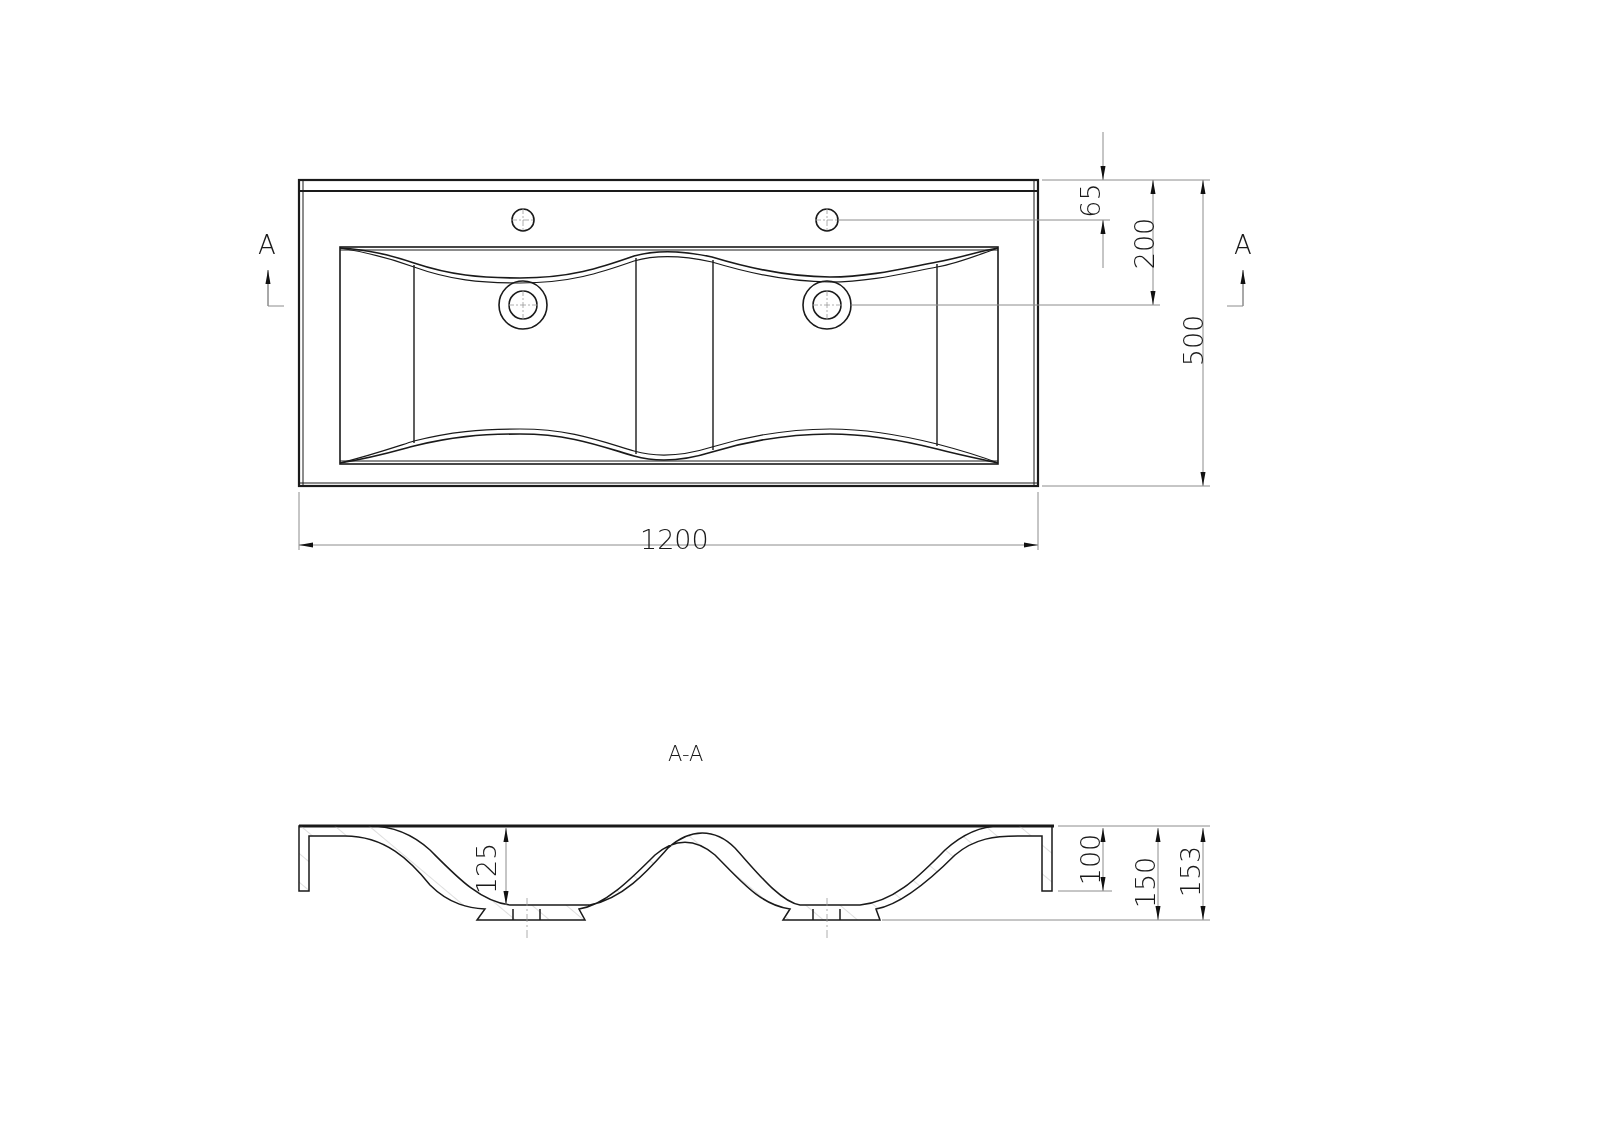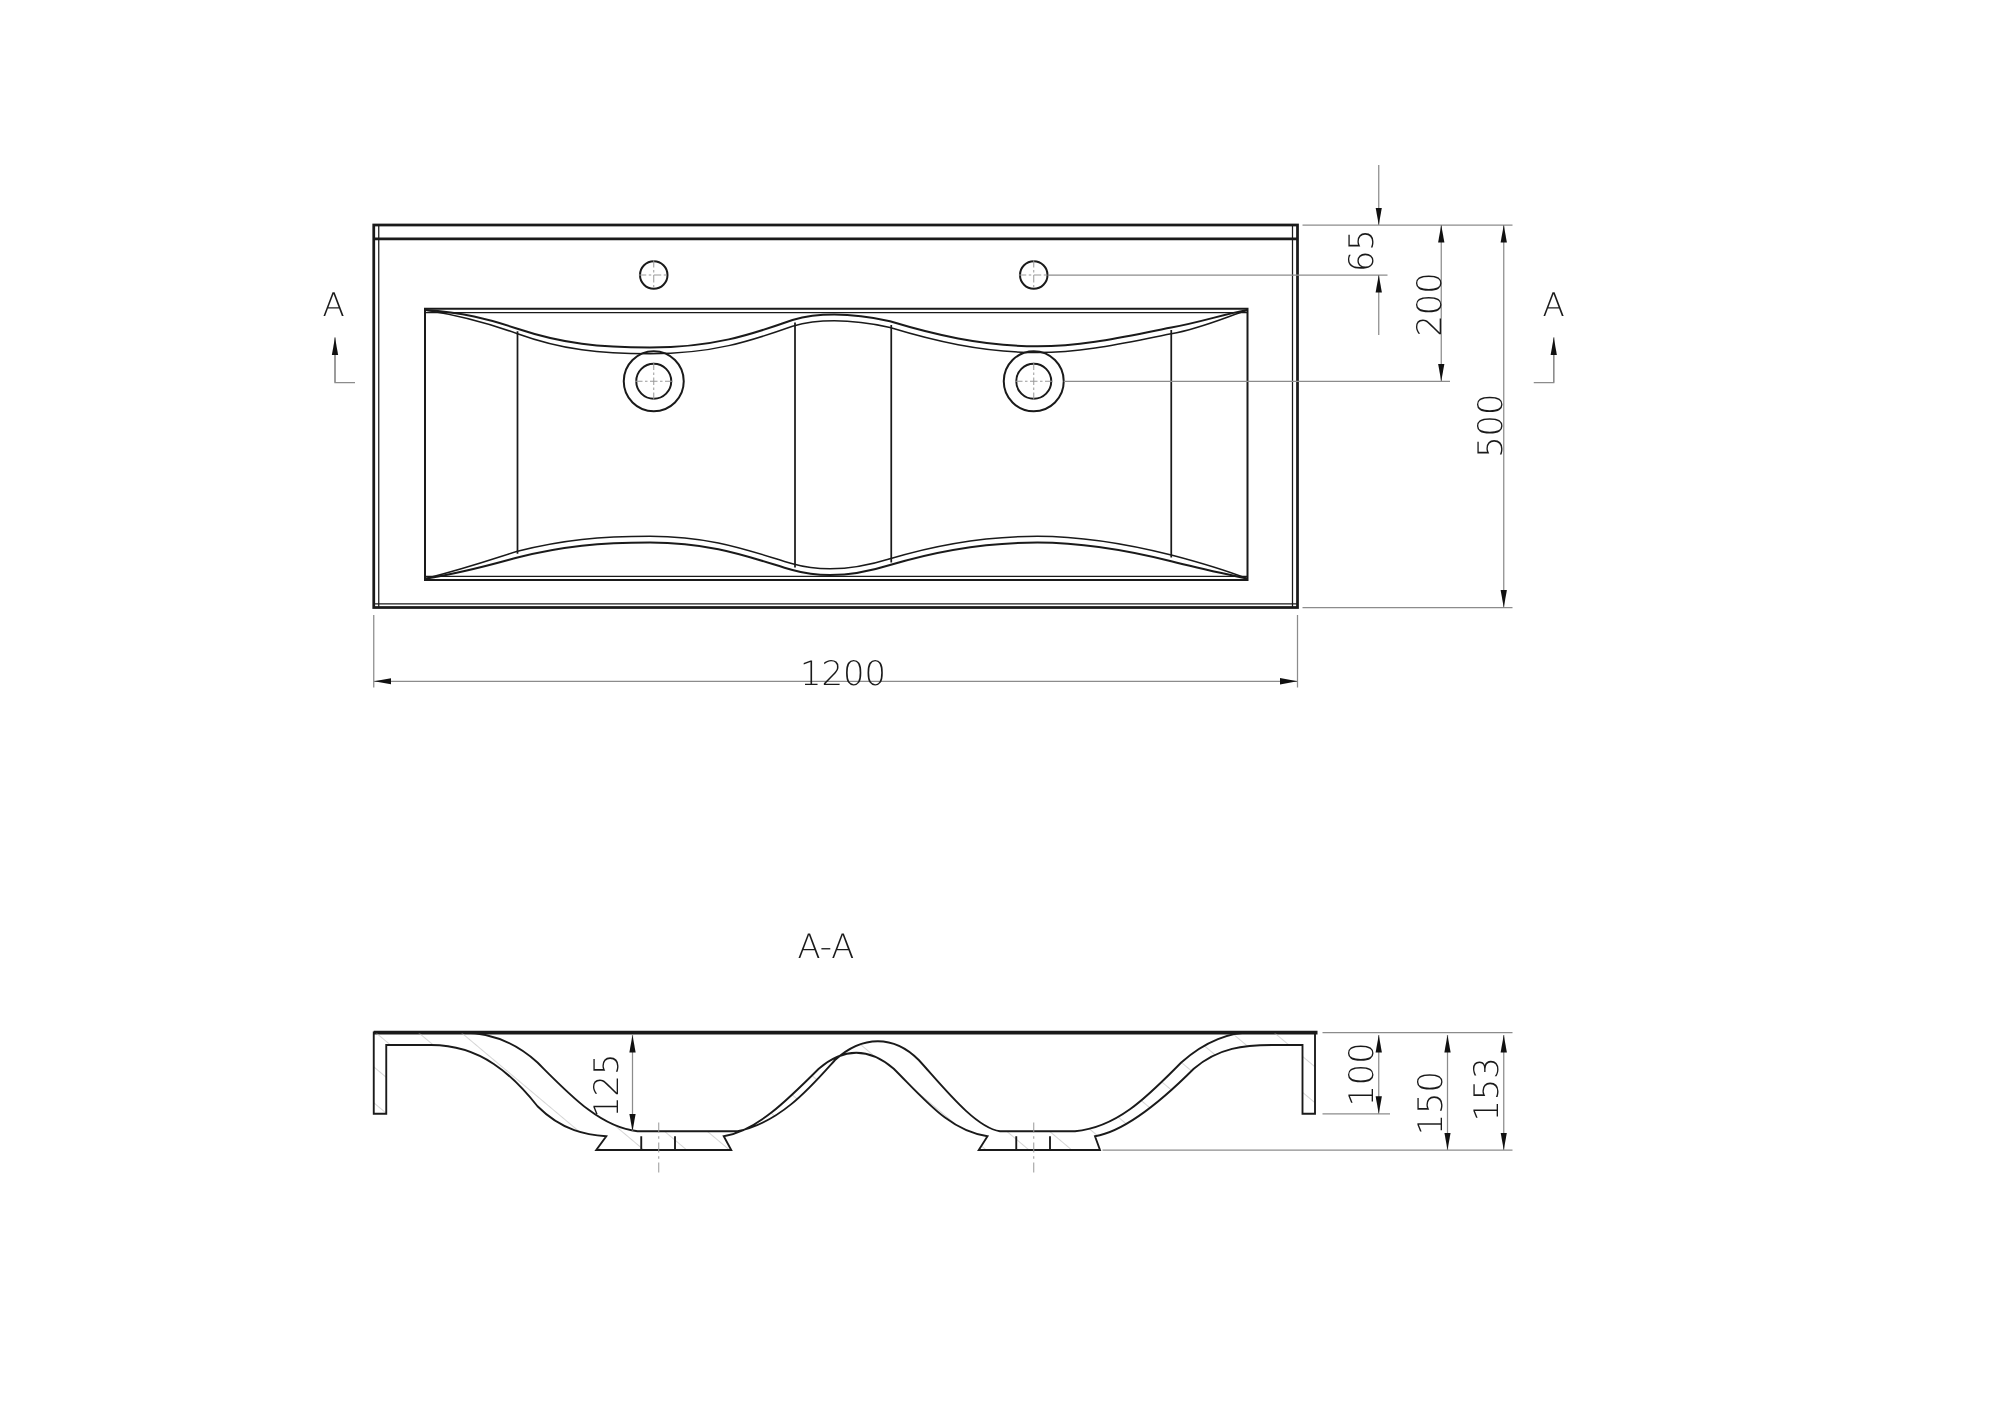--- a/index.html
+++ b/index.html
@@ -131,17 +131,17 @@
 </svg>
 
 <div class="lbl" style="left:258px;top:232px;font-size:26px;">A</div>
 <div class="lbl" style="left:1234px;top:232px;font-size:26px;">A</div>
 
 <div class="lbl" style="left:640px;top:516px;font-size:27px;margin-top:10px;">1200</div>
 <div class="lbl vert" style="left:1070px;top:187px;font-size:27px;width:40px;text-align:center;">65</div>
 <div class="lbl vert" style="left:1114px;top:230px;font-size:27px;width:60px;text-align:center;">200</div>
 <div class="lbl vert" style="left:1163px;top:327px;font-size:27px;width:60px;text-align:center;">500</div>
 
-<div class="lbl" style="left:638px;top:744px;font-size:27px;">A-A</div>
+<div class="lbl" style="left:668px;top:744px;font-size:21px;">A-A</div>
 <div class="lbl vert" style="left:456px;top:855px;font-size:27px;width:60px;text-align:center;">125</div>
 <div class="lbl vert" style="left:1060px;top:846px;font-size:27px;width:60px;text-align:center;">100</div>
 <div class="lbl vert" style="left:1115px;top:869px;font-size:27px;width:60px;text-align:center;">150</div>
 <div class="lbl vert" style="left:1160px;top:858px;font-size:27px;width:60px;text-align:center;">153</div>
 
 </body></html>

